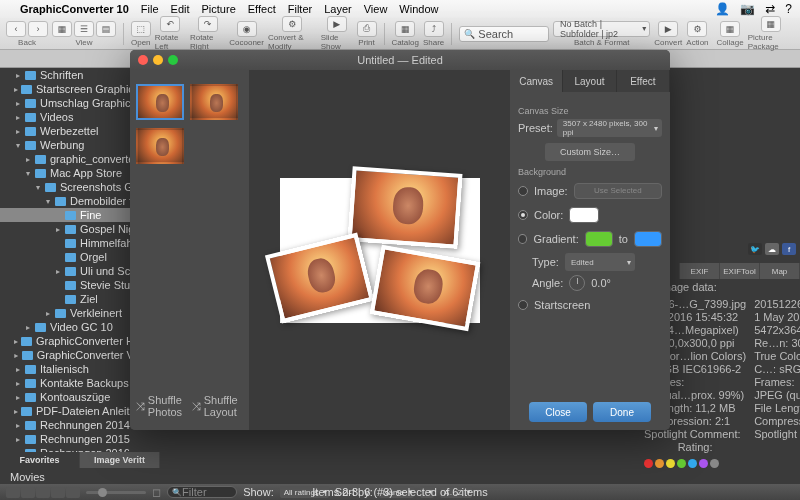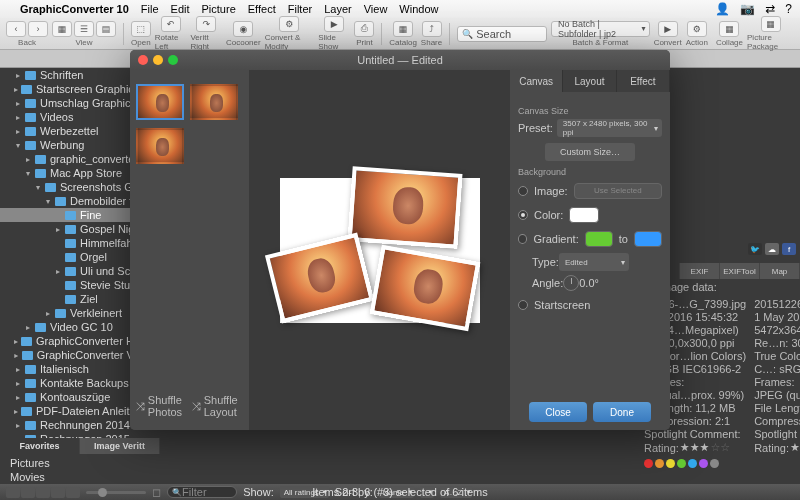--- a/index.html
+++ b/index.html
@@ -45,21 +45,21 @@
 .fav-item .folder { margin-right: 4px; }
 
 
 .info-panel { position: absolute; right: 0; top: 195px; width: 160px; background: #3a3a3a; font-size: 9px; color: #bbb; }
 .info-tabs { display: flex; height: 16px; }
 .info-tab { flex: 1; background: #555; color: #ccc; display: flex; align-items: center; justify-content: center; font-size: 8px; border-right:1px solid #444;}
 .info-tab.active { background: #3a3a3a; }
 .info-body { display: flex; }
 .info-col { flex: 1; padding: 3px 4px; }
 .info-row { height: 13px; white-space: nowrap; overflow: hidden; text-overflow: ellipsis; }
-.rating-stars { display:flex; gap:1px; align-items:center; }
+.rating-stars { display:flex; gap:1px; align-items:center;flex-direction:column; }
 .color-dots { display:flex; gap:2px; margin-top:2px;}
 .color-dot { width:9px; height:9px; border-radius:50%; }
 
 
 .statusbar { position: absolute; bottom: 0; left: 0; right: 0; height: 16px; background: linear-gradient(#5a5a5a,#444); display: flex; align-items: center; padding: 0 6px; color: #ddd; font-size: 9px; gap: 6px; }
 .statusbar .filter-input { width: 70px; height: 12px; background: #333; border: 1px solid #666; border-radius: 6px; font-size: 8px; color: #888; padding: 0 4px; display:flex; align-items:center;}
 .statusbar .dd { height: 12px; background: #555; border-radius: 2px; padding: 0 10px 0 4px; font-size: 8px; display:flex; align-items:center; position:relative; color:#ddd;}
 .statusbar .dd::after { content:"▾"; position:absolute; right:2px; font-size:7px;}
 .statusbar .slider { width: 60px; height: 3px; background: #666; border-radius: 2px; position:relative;}
 .statusbar .slider::after { content:""; position:absolute; left:20%; top:-3px; width:9px; height:9px; background:#888; border-radius:50%;}
@@ -107,21 +107,21 @@
 .preset-dd::after { content:"▾"; position:absolute; right:4px;}
 .custom-btn { height:18px; background:#5a5a5a; border-radius:3px; display:flex; align-items:center; justify-content:center; font-size:9px; margin:6px auto 0; width:90px;}
 .radio-row { display:flex; align-items:center; gap:6px; height:20px; margin-top:4px;}
 .radio { width:10px; height:10px; border-radius:50%; border:1px solid #888; background:#3a3a3a; position:relative;}
 .radio.checked::after { content:""; position:absolute; left:2px; top:2px; width:4px; height:4px; background:#ddd; border-radius:50%;}
 .swatch { width:30px; height:16px; border-radius:4px; border:1px solid #666;}
 .swatch.white { background:#fff;}
 .swatch.green { background:#6c3;}
 .swatch.blue { background:#39f;}
 .swatch.disabled { background:#555;}
-.type-row { display:flex; align-items:center; margin-top:4px; margin-left:14px;}
+.type-row { display:flex; align-items:center; gap:6px; margin-top:4px; margin-left:14px;}
 .angle-dial { width:16px; height:16px; border-radius:50%; border:1px solid #777; position:relative;}
 .angle-dial::after{content:""; position:absolute; left:50%; top:2px; width:1px; height:6px; background:#aaa;}
 .modal-btns { margin-top:auto; padding:8px; display:flex; gap:6px; justify-content:center;}
 .modal-btn { width:58px; height:20px; border-radius:4px; display:flex; align-items:center; justify-content:center; font-size:10px; color:#fff;}
 .modal-btn.default { background:linear-gradient(#5b9bd5,#3a7bbf);}
 .modal-btn.cancel { background:linear-gradient(#5b9bd5,#3a7bbf);}
 
 .social { position:absolute; right:4px; top:175px; display:flex; gap:3px;}
 .social .sic { width:14px; height:12px; background:#5a5a5a; border-radius:2px; display:flex; align-items:center; justify-content:center; font-size:8px; color:#fff;}
 .small-btns { display:flex; gap:1px; }
@@ -169,21 +169,21 @@
   <div class="group">
       <div class="btn">⬚</div>
       <div class="lbl">Open</div>
     </div>
   <div class="group">
       <div class="btn">↶</div>
       <div class="lbl">Rotate Left</div>
     </div>
   <div class="group">
       <div class="btn">↷</div>
-      <div class="lbl">Veritt Right</div>
+      <div class="lbl">Rotate Right</div>
     </div>
   <div class="group">
       <div class="btn">◉</div>
       <div class="lbl">Cocooner</div>
     </div>
   <div class="group">
       <div class="btn">⚙</div>
       <div class="lbl">Convert &amp; Modify</div>
     </div>
   <div class="group">
@@ -394,24 +394,20 @@
           <div class="folder"></div>
           <span>hagenhenke</span>
         </div>
       </div>
     <div class="fav-panel">
       <div class="fav-tabs">
         <div class="fav-tab active">Favorites</div>
         <div class="fav-tab">Image Veritt</div>
       </div>
       <div class="fav-items">
-        <div class="fav-item">
-            <div class="folder"></div>
-            <span>Pictures</span>
-          </div>
         <div class="fav-item">
             <div class="folder"></div>
             <span>Movies</span>
           </div>
         <div class="fav-item">
             <div class="folder"></div>
             <span>hagenhenke</span>
           </div>
       </div>
     </div>

